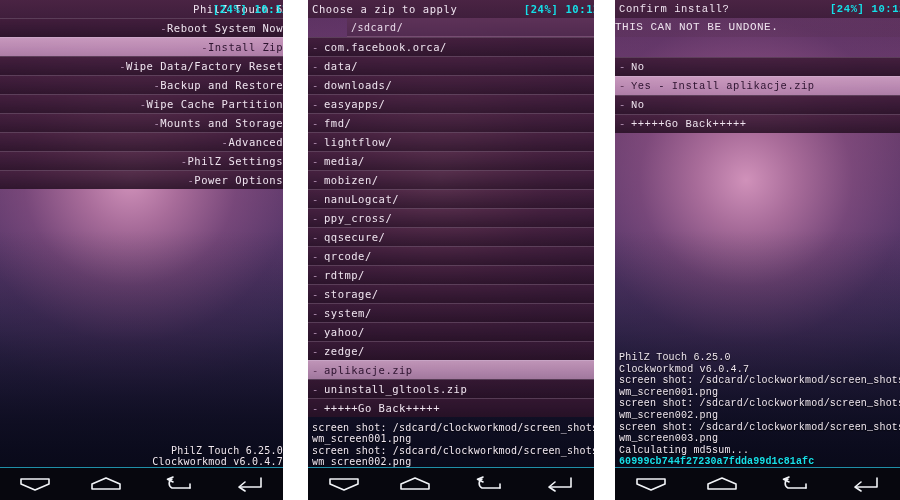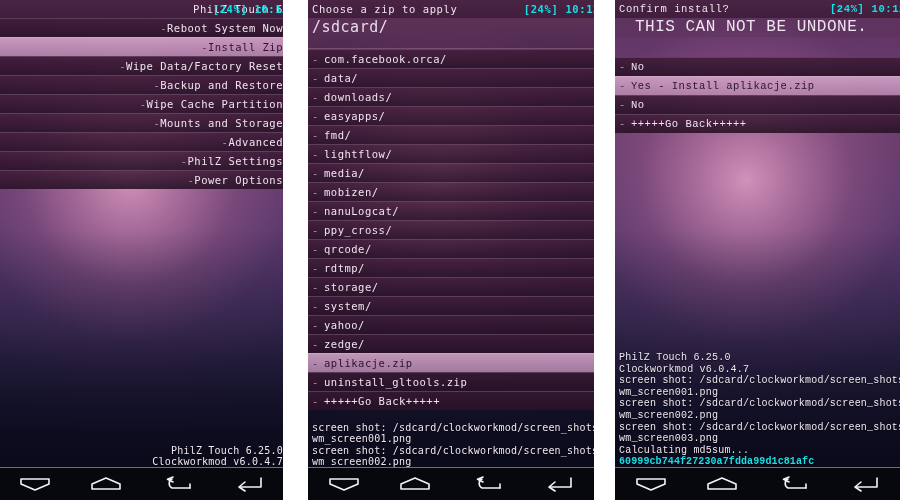--- a/index.html
+++ b/index.html
@@ -37,30 +37,31 @@
     color:#efe2ef;font-size:10.5px;letter-spacing:.6px;
     padding-left:4px;box-sizing:border-box;white-space:nowrap;
   }
   .title-row .status{
     position:absolute;right:-6px;top:0;color:#14e0e8;font-weight:bold;
     letter-spacing:.6px;
   }
   .title-row .status .pct{margin-right:7px;}
 
   .subtitle-row{
-    height:31px;line-height:19px;
+    height:19px;line-height:19px;
     background:linear-gradient(180deg,rgba(92,49,83,0.72),rgba(74,38,70,0.72));
-    color:#e9dbe9;font-size:15px;letter-spacing:.5px;
+    color:#e9dbe9;font-size:10px;letter-spacing:.5px;
     padding-left:4px;box-sizing:border-box;white-space:nowrap;
     border-bottom:1px solid rgba(180,140,175,0.28);
+    margin-left:39px;
   }
   .notice-row{
     height:19px;line-height:19px;
-    color:#efe4ef;font-size:16px;letter-spacing:.5px;
-    padding-left:20px;box-sizing:border-box;white-space:nowrap;
+    color:#efe4ef;font-size:11px;letter-spacing:.5px;
+    padding-left:0;box-sizing:border-box;white-space:nowrap;
     background:linear-gradient(180deg,rgba(96,52,88,0.35),rgba(86,46,80,0.30));
   }
   .spacer-row{height:20px;}
 
   .row{
     position:relative;height:19px;line-height:19px;
     font-size:10.5px;letter-spacing:.5px;white-space:nowrap;
     color:#e6d7e6;box-sizing:border-box;
     background:linear-gradient(180deg,rgba(58,24,50,0.80) 0%, rgba(48,20,44,0.86) 55%, rgba(41,17,38,0.90) 100%);
     border-top:1px solid rgba(196,158,192,0.30);
@@ -150,20 +151,21 @@
         <div class="row"><span class="dash">-</span><span class="lbl">com.facebook.orca/</span></div>
         <div class="row"><span class="dash">-</span><span class="lbl">data/</span></div>
         <div class="row"><span class="dash">-</span><span class="lbl">downloads/</span></div>
         <div class="row"><span class="dash">-</span><span class="lbl">easyapps/</span></div>
         <div class="row"><span class="dash">-</span><span class="lbl">fmd/</span></div>
         <div class="row"><span class="dash">-</span><span class="lbl">lightflow/</span></div>
         <div class="row"><span class="dash">-</span><span class="lbl">media/</span></div>
         <div class="row"><span class="dash">-</span><span class="lbl">mobizen/</span></div>
         <div class="row"><span class="dash">-</span><span class="lbl">nanuLogcat/</span></div>
         <div class="row"><span class="dash">-</span><span class="lbl">ppy_cross/</span></div>
+        <div class="row"><span class="dash">-</span><span class="lbl">qqsecure/</span></div>
         <div class="row"><span class="dash">-</span><span class="lbl">qrcode/</span></div>
         <div class="row"><span class="dash">-</span><span class="lbl">rdtmp/</span></div>
         <div class="row"><span class="dash">-</span><span class="lbl">storage/</span></div>
         <div class="row"><span class="dash">-</span><span class="lbl">system/</span></div>
         <div class="row"><span class="dash">-</span><span class="lbl">yahoo/</span></div>
         <div class="row"><span class="dash">-</span><span class="lbl">zedge/</span></div>
         <div class="row sel"><span class="dash">-</span><span class="lbl">aplikacje.zip</span></div>
         <div class="row"><span class="dash">-</span><span class="lbl">uninstall_gltools.zip</span></div>
         <div class="row"><span class="dash">-</span><span class="lbl">+++++Go Back+++++</span></div>
       </div>

